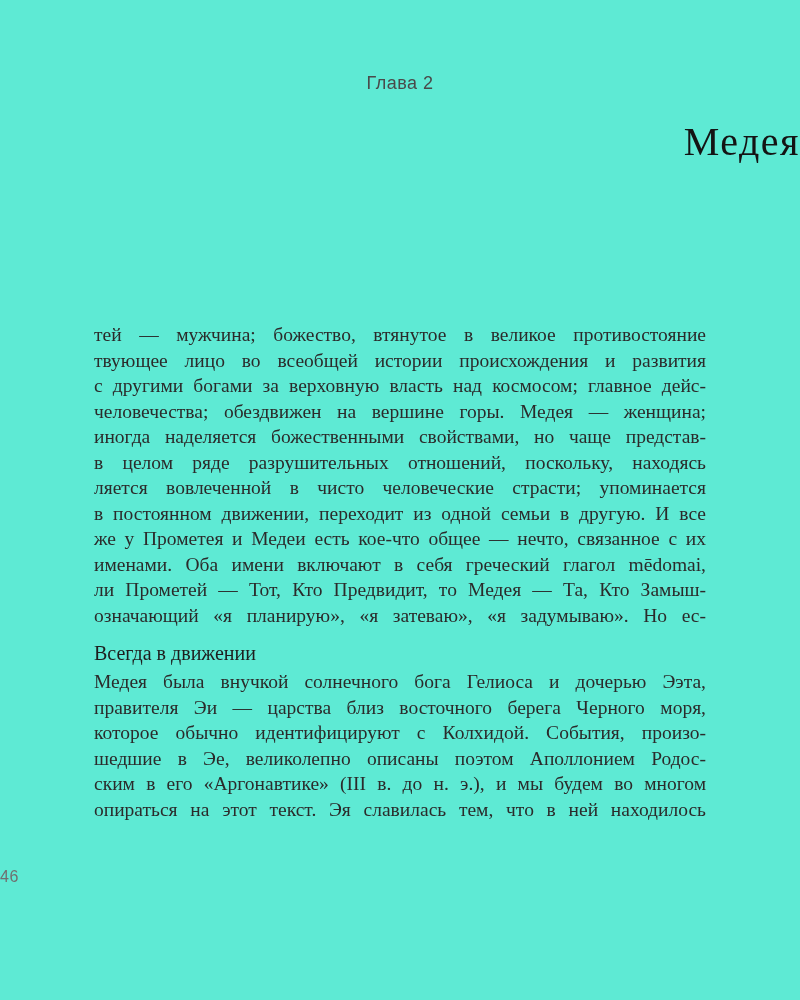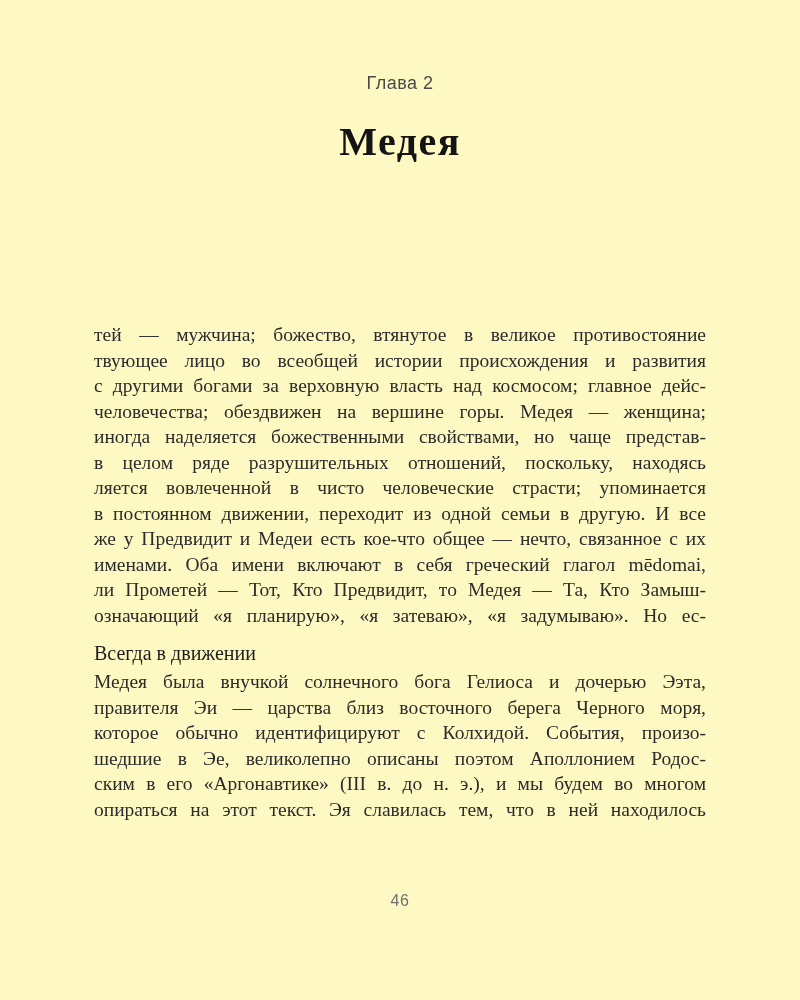--- a/index.html
+++ b/index.html
@@ -12,35 +12,35 @@
     height: 1000px;
     font-family: "Liberation Serif", serif;
     overflow: hidden;
   }
   .page {
     position: relative;
     width: 800px;
     height: 1000px;
     box-sizing: border-box;
     padding-top: 74px;
-    background: #fef9c3;
+    background: #5eead4;
   }
   .chapter-label {
     text-align: center;
     font-family: "Liberation Sans", sans-serif;
     font-size: 18px;
     line-height: 18px;
     color: #4a4a4a;
     letter-spacing: 0.5px;
   }
   .title {
-    text-align: center;
+    text-align: right;
     font-size: 40px;
     line-height: 44px;
-    font-weight: bold;
+    font-weight: normal;
     color: #141414;
     margin: 28px 0 0 0;
     letter-spacing: 1.5px;
   }
   .body-text {
     width: 612px;
     margin: 158px auto 0 auto;
     font-size: 19.5px;
     color: #2b2b2b;
   }
@@ -57,22 +57,22 @@
     text-align-last: left;
   }
   .section-heading {
     font-size: 20px;
     font-weight: normal;
     color: #1e1e1e;
     line-height: 26px;
     margin: 12px 0 3px 0;
   }
   .page-number {
-    margin-top: 70px;
-    text-align: center;
+    margin-top: 46px;
+    text-align: left;
     font-family: "Liberation Sans", sans-serif;
     font-size: 16px;
     color: #707070;
     letter-spacing: 0.5px;
   }
 </style>
 </head>
 <body>
 
 <div class="page">
@@ -85,21 +85,21 @@
 
     <div class="paragraph">
       <div class="line">тей — мужчина; божество, втянутое в великое противостояние</div>
       <div class="line">твующее лицо во всеобщей истории происхождения и развития</div>
       <div class="line">с другими богами за верховную власть над космосом; главное дейс-</div>
       <div class="line">человечества; обездвижен на вершине горы. Медея — женщина;</div>
       <div class="line">иногда наделяется божественными свойствами, но чаще представ-</div>
       <div class="line">в целом ряде разрушительных отношений, поскольку, находясь</div>
       <div class="line">ляется вовлеченной в чисто человеческие страсти; упоминается</div>
       <div class="line">в постоянном движении, переходит из одной семьи в другую. И все</div>
-      <div class="line">же у Предвидит и Медеи есть кое-что общее — нечто, связанное с их</div>
+      <div class="line">же у Прометея и Медеи есть кое-что общее — нечто, связанное с их</div>
       <div class="line">именами. Оба имени включают в себя греческий глагол mēdomai,</div>
       <div class="line">ли Прометей — Тот, Кто Предвидит, то Медея — Та, Кто Замыш-</div>
       <div class="line">означающий «я планирую», «я затеваю», «я задумываю». Но ес-</div>
     </div>
 
     <h2 class="section-heading">Всегда в движении</h2>
 
     <div class="paragraph">
       <div class="line">Медея была внучкой солнечного бога Гелиоса и дочерью Ээта,</div>
       <div class="line">правителя Эи — царства близ восточного берега Черного моря,</div>

